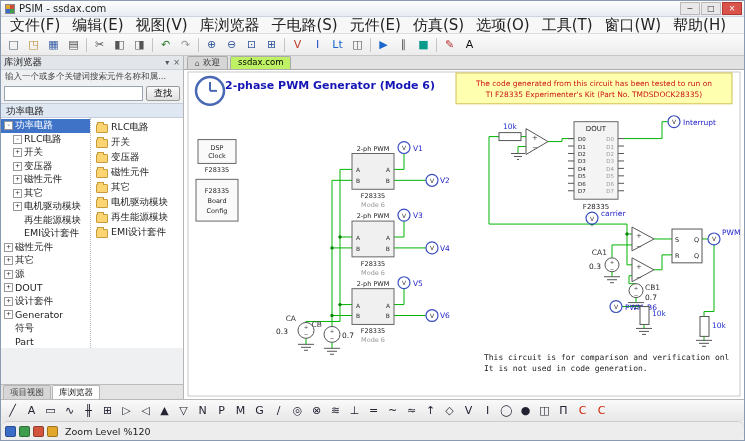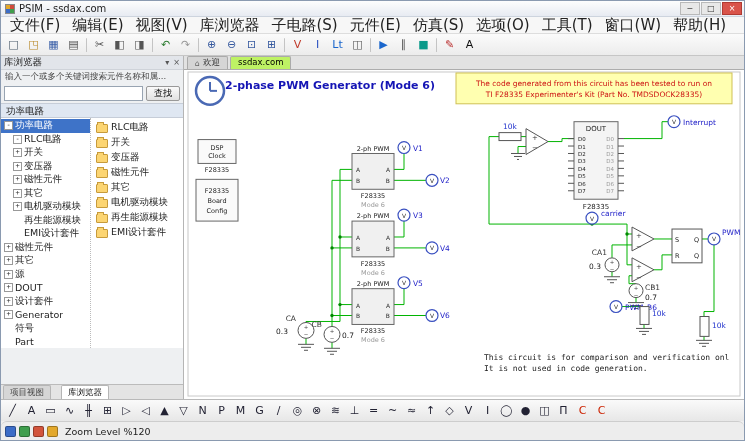--- a/index.html
+++ b/index.html
@@ -54,21 +54,21 @@
   .expander:empty{visibility:hidden;}
   .tree-label{overflow:hidden;text-overflow:clip;white-space:nowrap;}
   .folders{flex:1;min-width:0;padding:2px 0 0 5px;overflow:hidden;}
   .folder-item{height:15px;display:flex;align-items:center;gap:3px;font-size:9.5px;
     white-space:nowrap;overflow:hidden;}
   .folder-ico{width:12px;height:9px;flex:none;background:#fcd572;border:1px solid #c79b3b;
     border-radius:1px;position:relative;margin-top:2px;}
   .folder-ico::before{content:"";position:absolute;top:-3px;left:0;width:5px;height:2px;
     background:#fcd572;border:1px solid #c79b3b;border-bottom:none;}
   .sidebar-tabs{height:15px;flex:none;background:#e4e4e4;border-top:1px solid #bbb;
-    display:flex;align-items:flex-end;padding-left:2px;gap:10px;margin-top:36px;}
+    display:flex;align-items:flex-end;padding-left:2px;gap:1px;margin-top:36px;}
   .sb-tab{height:14px;line-height:13px;font-size:8.5px;padding:0 6px;background:#d6d6d6;
     border:1px solid #b5b5b5;border-bottom:none;border-radius:2px 2px 0 0;color:#444;}
   .sb-tab.active{background:#fff;color:#111;}
   
   .canvas-area{flex:1;min-width:0;display:flex;flex-direction:column;}
   .doc-tabs{height:14px;flex:none;background:#e2e2e2;border-bottom:1px solid #adadad;
     display:flex;align-items:flex-end;gap:2px;padding-left:3px;}
   .doc-tab{height:13px;display:flex;align-items:center;gap:3px;font-size:8.5px;padding:0 7px;
     background:#d5d5d5;border:1px solid #aaa;border-bottom:none;border-radius:2px 2px 0 0;color:#333;}
   .doc-tab.active{background:#bef264;color:#000;flex-direction:column;}

